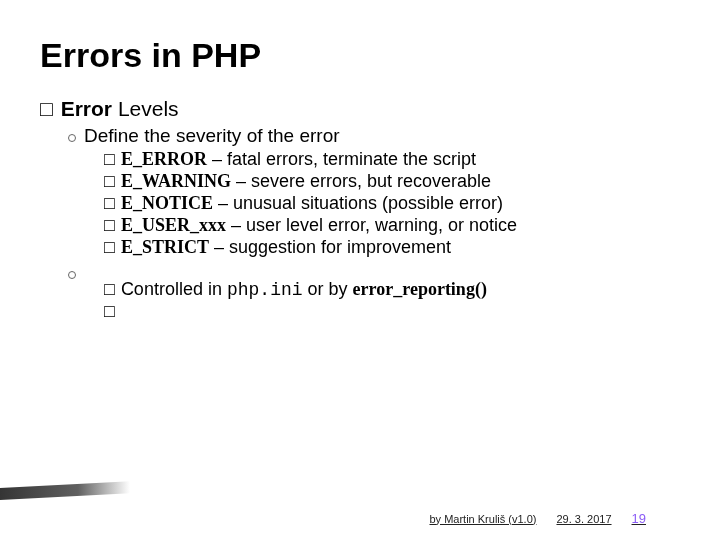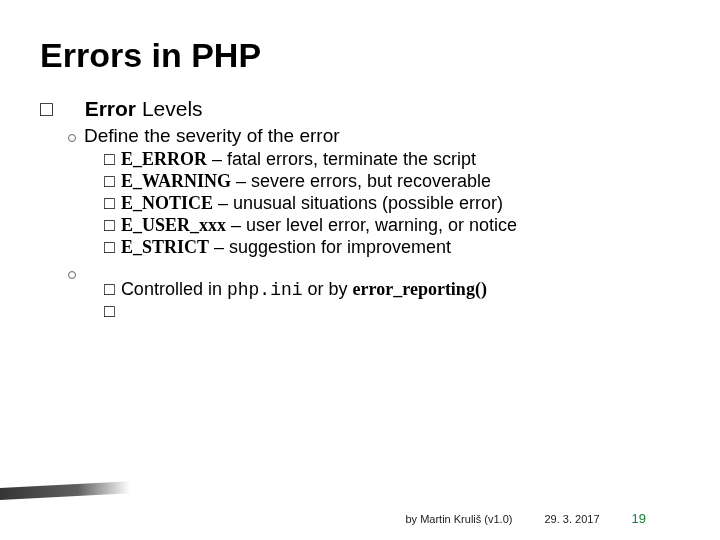--- a/index.html
+++ b/index.html
@@ -1,30 +1,30 @@
 <!DOCTYPE html>
 <html><head>
 <meta charset="utf-8">
 <style>
   * { box-sizing: border-box; margin: 0; padding: 0; }
   html, body { width: 720px; height: 540px; background: #fff; font-family: Arial, Helvetica, sans-serif; color: #000; }
   .slide { position: relative; width: 668px; height: 540px; padding: 36px 40px 24px 40px; }
   .title { font-weight: bold; font-size: 34px; margin-bottom: 22px; }
   .section { display: flex; gap: 8px; font-size: 21px; margin-bottom: 4px; }
   .section .marker { font-family: "Arial", sans-serif; }
-  .bold { font-weight: bold; margin-left: 24px; }
+  .bold { font-weight: bold; }
   .sub { display: flex; gap: 8px; font-size: 19px; margin: 4px 0 2px 28px; }
   .sub .circ { position: relative; top: 2px; width: 8px; height: 8px; border: 1px solid #666; border-radius: 50%; flex: 0 0 auto; margin-top: 7px; }
   .sub .text {}
   .item { display: flex; gap: 6px; font-size: 18px; margin: 1px 0 1px 64px; }
   .item .sq { font-family: Arial, sans-serif; }
   .mono { font-family: Liberation Serif, serif; font-weight: bold; }
   .code-inline { font-family: "Courier New", Courier, monospace; }
-  .footer { position: absolute; bottom: 14px; left: 0; right: 0; display: flex; justify-content: flex-end; align-items: center; gap: 32px; font-size: 11px; padding-right: 22px; color: #222; }
-  .footer .pagenum { color: #15803d; font-size: 13px; }
+  .footer { position: absolute; bottom: 14px; left: 0; right: 0; display: flex; justify-content: flex-end; align-items: center; gap: 20px; font-size: 11px; padding-right: 22px; color: #222; text-decoration: underline; }
+  .footer .pagenum { color: #8b5cf6; font-size: 13px; }
   .accent { position: absolute; left: 0; bottom: 40px; width: 130px; height: 12px; background: linear-gradient(90deg, #111 0%, #444 60%, rgba(0,0,0,0) 100%); transform: skewY(-3deg); transform-origin: left bottom; opacity: 0.85; }
 </style>
 </head>
 <body>
 
 <div class="slide">
 
   <div class="title">Errors in PHP</div>
 
   <div class="section">

